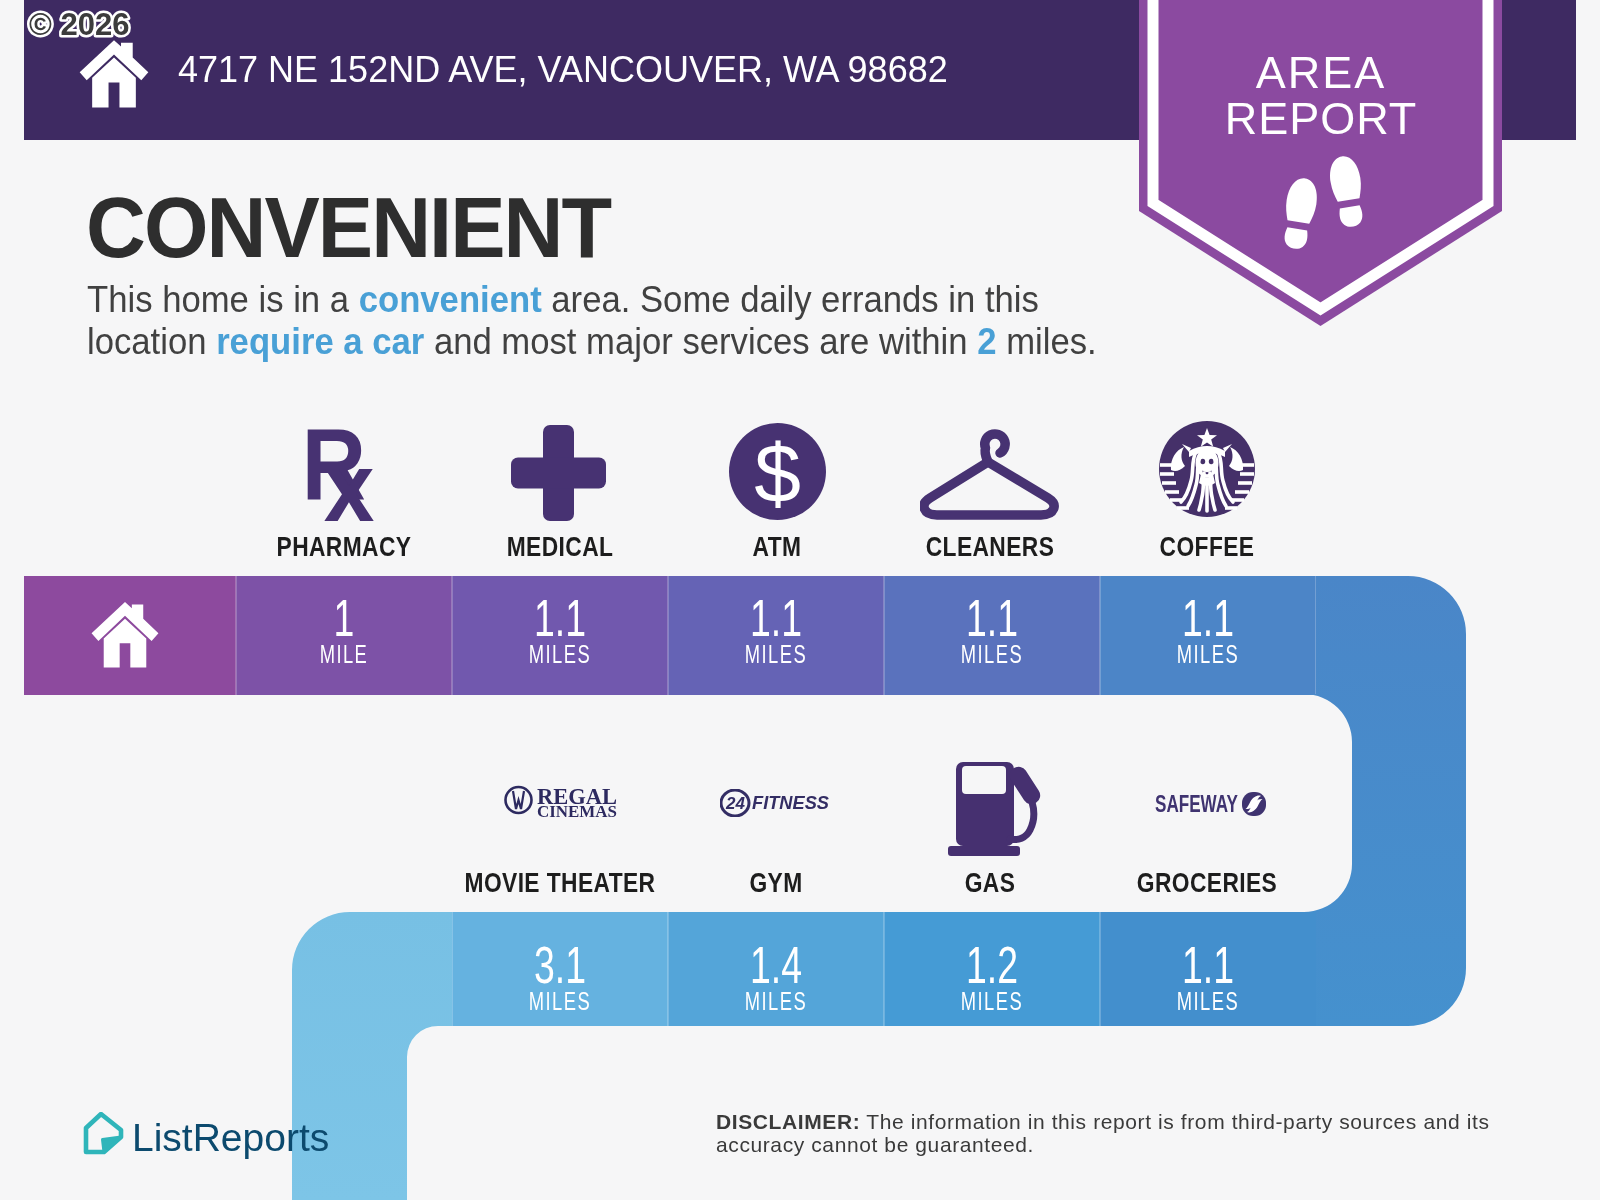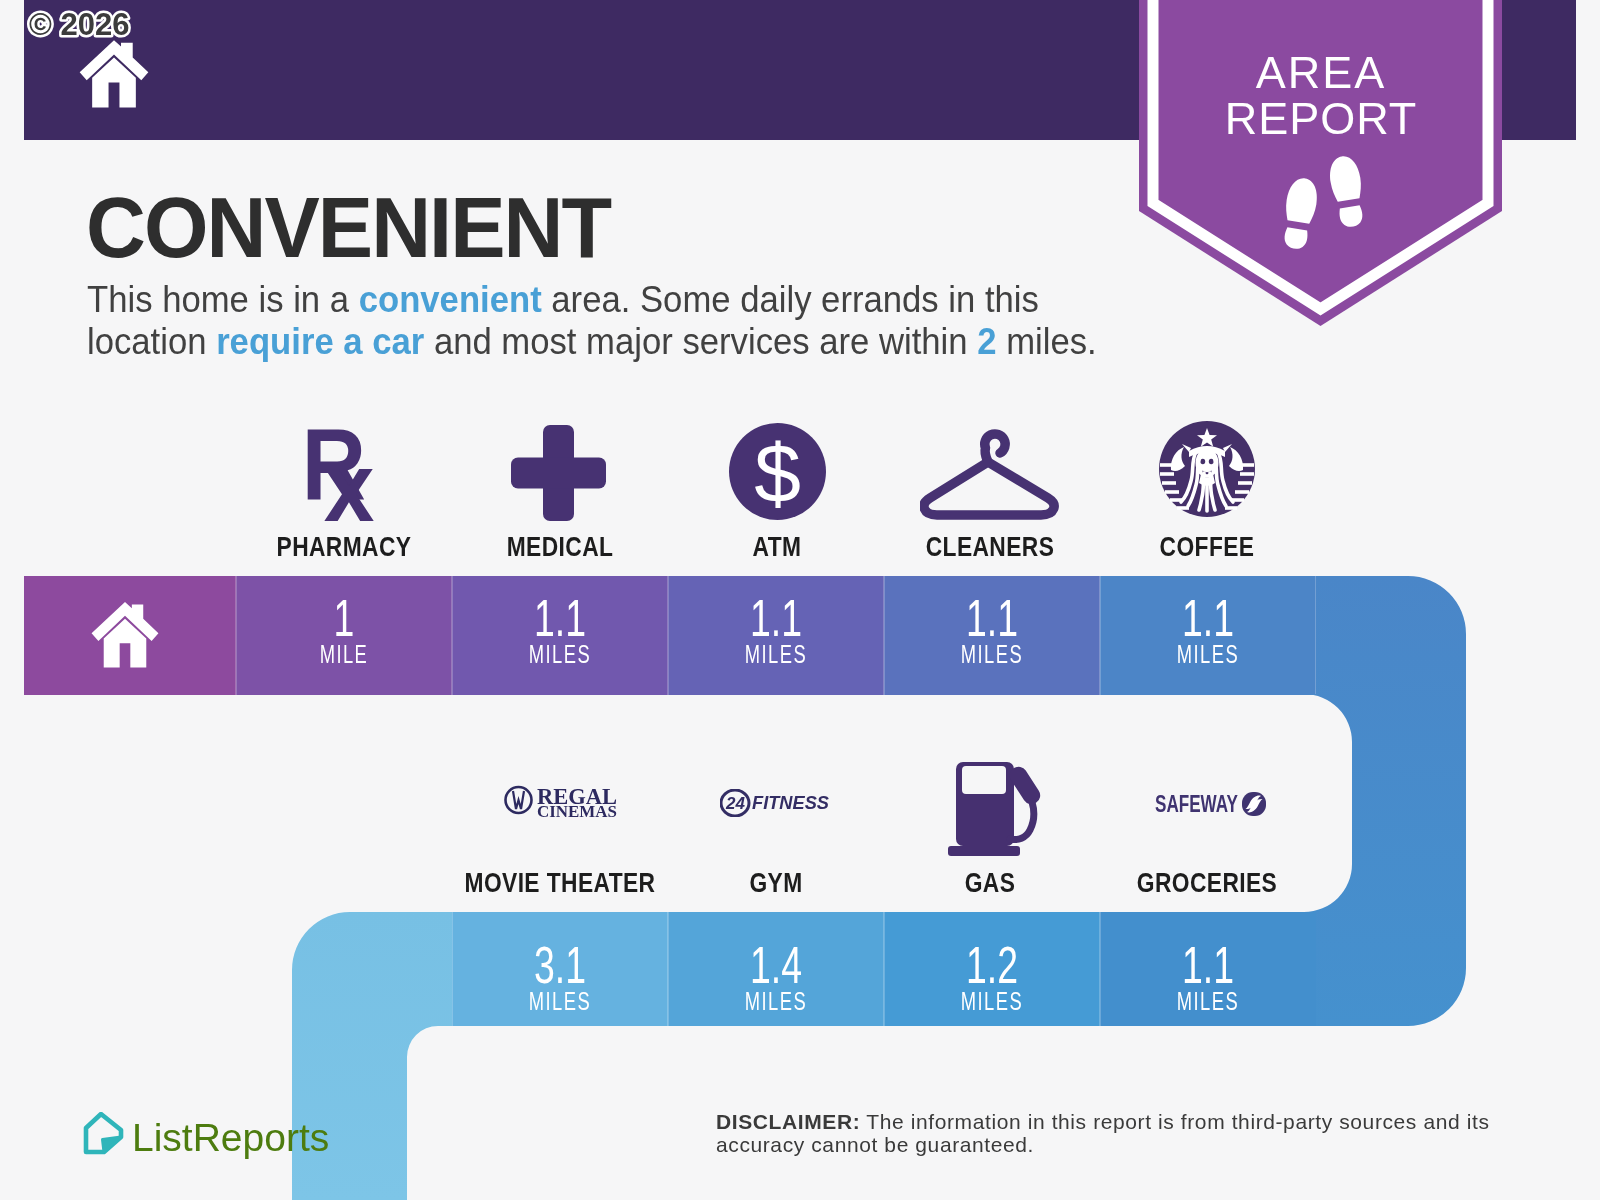--- a/index.html
+++ b/index.html
@@ -13,20 +13,21 @@
 
   <div class="abs" style="left:24px;top:0;width:1552px;height:140px;background:#3e2a62;"></div>
 
   <svg class="abs" style="left:75px;top:28px;" width="78" height="84" viewBox="0 0 100 100">
     <g fill="#ffffff">
       <path d="M50 12 L6 53 L15 63 L50 30 L85 63 L94 53 L74 34 L74 15 L59 15 L59 20 Z"></path>
       <path d="M22 60 L50 34 L78 60 L78 98 L57 98 L57 66 L43 66 L43 98 L22 98 Z"></path>
     </g>
   </svg>
 
+  <div class="abs" style="left:178px;top:49px;font-size:36px;color:#ffffff;letter-spacing:0px;">4717 NE 152ND AVE, VANCOUVER, WA 98682</div>
 
   <svg class="abs" style="left:22px;top:2px;" width="200" height="44">
     <text x="7" y="33" font-family="Liberation Sans,sans-serif" font-size="31" font-weight="bold" fill="#3c3c3c" stroke="#ffffff" stroke-width="5" paint-order="stroke" stroke-linejoin="round">© 2026</text>
   </svg>
 
   <svg class="abs" style="left:1139px;top:0;" width="364" height="330" viewBox="0 0 364 330">
     <path d="M0 0 H363 V211 L181.5 326 L0 211 Z" fill="#8b4aa0"></path>
     <path d="M14 -10 H349 V203 L181.5 309 L14 203 Z" fill="none" stroke="#ffffff" stroke-width="11"></path>
 
     <text x="182" y="88" text-anchor="middle" font-size="45" fill="#ffffff" letter-spacing="2">AREA</text>
@@ -265,17 +266,17 @@
   <div class="abs" style="left:1100px;top:942px;width:216px;text-align:center;color:#ffffff;transform:scaleX(0.72);">
     <div style="font-size:52px;line-height:46px;">1.1</div>
     <div style="font-size:25.5px;line-height:27px;letter-spacing:2px;">MILES</div>
   </div>
 
   <svg class="abs" style="left:83px;top:1112px;" width="41" height="44" viewBox="0 0 41 44">
     <path d="M3 40 L3 16 L18 2 L38 18 L38 25 L21 40 Z" fill="none" stroke="#2fb5ba" stroke-width="4.6" stroke-linejoin="round"></path>
     <path d="M38 25 L21 40 L19.5 27.5 Z" fill="#2fb5ba" stroke="#2fb5ba" stroke-width="3" stroke-linejoin="round"></path>
   </svg>
 
-  <div class="abs" style="left:132px;top:1116px;font-size:39px;color:#4d7c0f;letter-spacing:0px;">ListReports</div>
+  <div class="abs" style="left:132px;top:1116px;font-size:39px;color:#0c4a6e;letter-spacing:0px;">ListReports</div>
 
   <div class="abs" style="left:716px;top:1110px;width:818px;font-size:21px;line-height:23px;color:#3a3a3a;letter-spacing:0.6px;"><b>DISCLAIMER:</b> The information in this report is from third-party sources and its accuracy cannot be guaranteed.</div>
 
 </div>
 
 </body></html>

